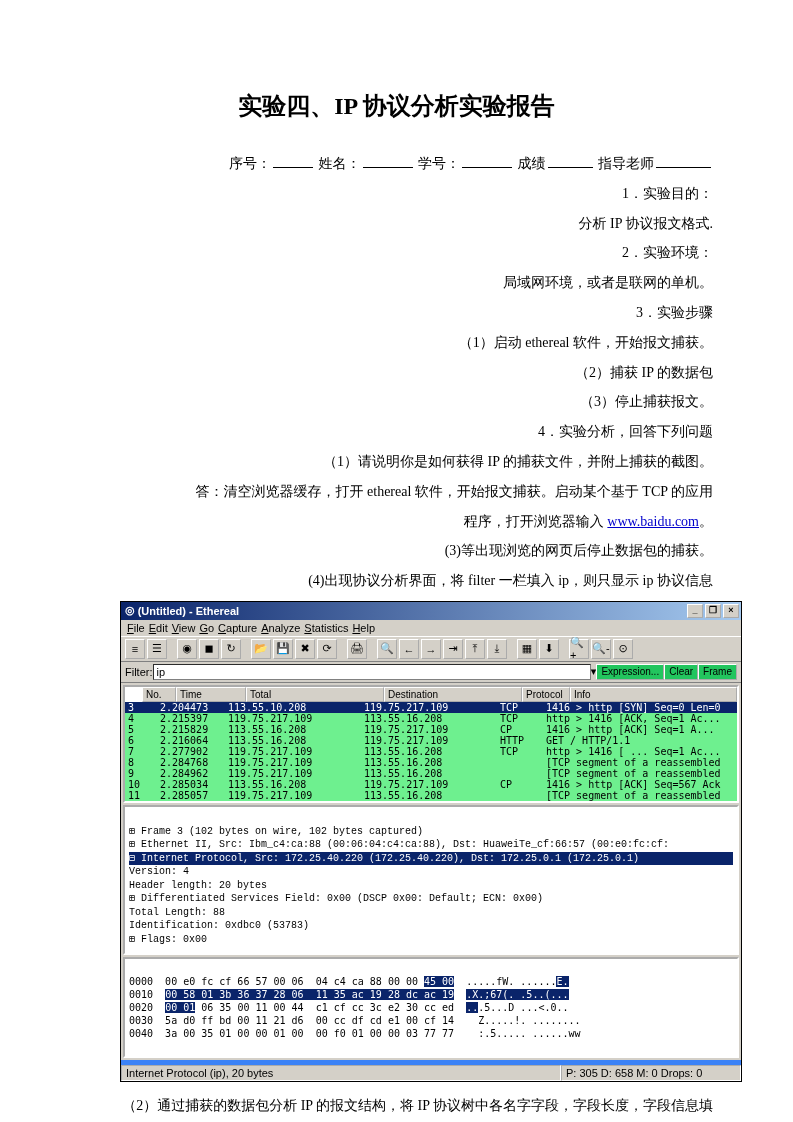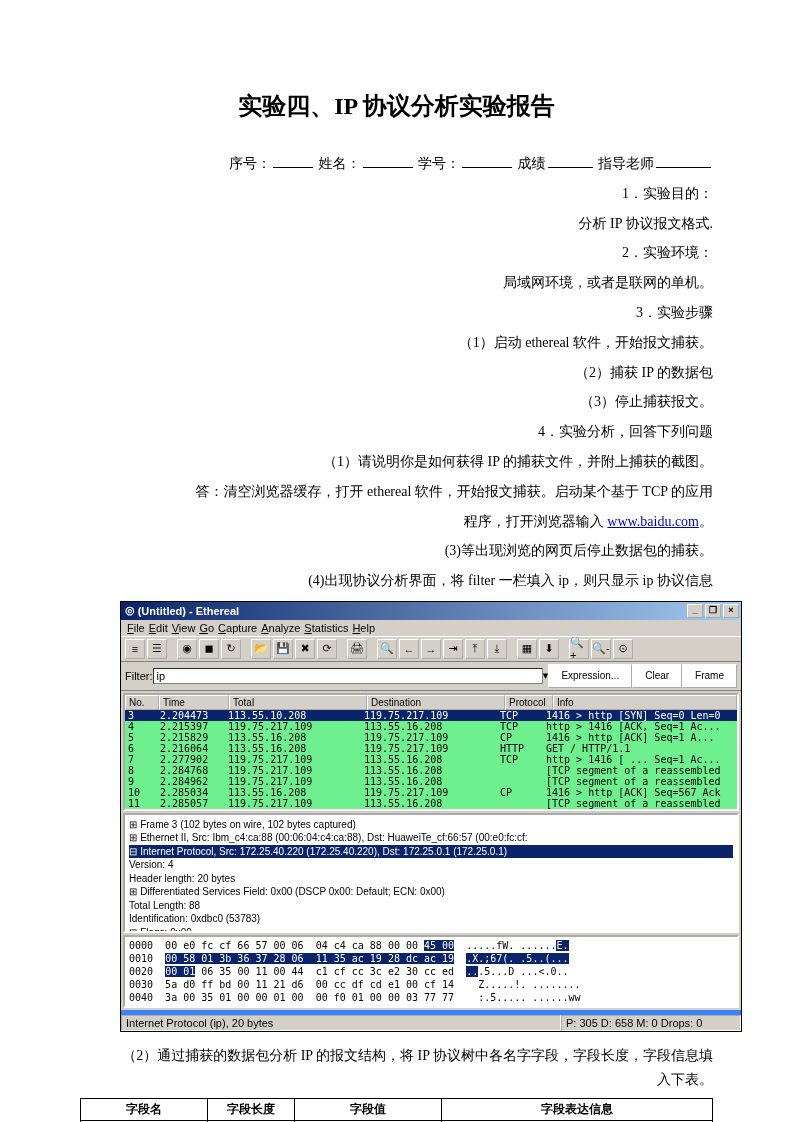--- a/index.html
+++ b/index.html
@@ -18,32 +18,32 @@
   .titlebar .spacer{flex:1}
   .winbtn{width:14px;height:12px;background:#d4d0c8;border:1px outset #fff;margin-left:2px;font-size:9px;line-height:10px;text-align:center;color:#000;font-weight:bold}
   .menubar { display:flex; gap:4px; padding:2px 6px; font-size:11px; }
   .menubar span u{text-decoration:underline}
   .toolbar { display:flex; gap:2px; padding:2px 4px; border-top:1px solid #fff; border-bottom:1px solid #808080; align-items:center; flex-wrap:nowrap; overflow:hidden;}
   .tbtn { width:18px;height:18px;border:1px outset #fff;background:#d4d0c8;display:inline-flex;align-items:center;justify-content:center;font-size:11px;}
   .sep{width:6px}
   .filterbar{display:flex;align-items:center;padding:2px 4px;border-bottom:1px solid #808080}
   .filterbar .lbl{font-size:11px}
   .filterbar input{height:14px;flex:1;border:1px inset #808080;font-size:11px;padding:0 3px;background:#fff}
-  .filterbar button{font-size:10px;height:24px;border:1px outset #fff;background:#ffffff;padding:0 12px}
+  .filterbar button{font-size:10px;height:16px;border:1px outset #fff;background:#22c55e;padding:0 4px}
   .pane{border:2px inset #fff;margin:2px;background:#fff;}
-  .listhdr{display:flex;background:#d4d0c8;font-size:10px;}
+  .listhdr{display:flex;background:#d4d0c8;font-size:10px;margin-left:17px;}
   .listhdr div{border:1px outset #fff;padding:1px 3px;}
   .c-no{width:26px}.c-tm{width:62px}.c-src{width:130px}.c-dst{width:130px}.c-pr{width:40px}.c-in{flex:1}
   .rows{font-family:monospace;font-size:10px;}
   .row{display:flex;background:#6ef08f;border-bottom:0px;}
   .row.sel{background:#0a246a;color:#fff}
   .row div{padding:0 3px;white-space:nowrap;overflow:hidden;}
-  .detail{font-family:Liberation Sans, sans-serif;font-size:10px;padding:3px 4px;line-height:1.35;max-height:110px;overflow:hidden}
+  .detail{font-family:Liberation Mono, monospace;font-size:10px;padding:18px 4px;line-height:1.35;max-height:110px;overflow:hidden}
   .detail .hl{background:#0a246a;color:#fff;display:inline-block;width:100%}
-  .hex{font-family:monospace;font-size:10px;padding:2px 4px;line-height:1.3;white-space:pre}
+  .hex{font-family:monospace;font-size:10px;padding:16px 4px;line-height:1.3;white-space:pre}
   .hex .sel{background:#0a246a;color:#fff}
   .status{display:flex;font-size:11px;border-top:5px solid #3b82f6}
   .status div{border:1px inset #fff;padding:1px 4px}
   
   table.ip{border-collapse:collapse;width:100%;font-size:12px}
   table.ip th, table.ip td{border:1px solid #000;padding:2px 8px;text-align:center;vertical-align:middle}
   .fam-mono{font-family:"Courier New",monospace}
 </style>
 </head>
 <body>

